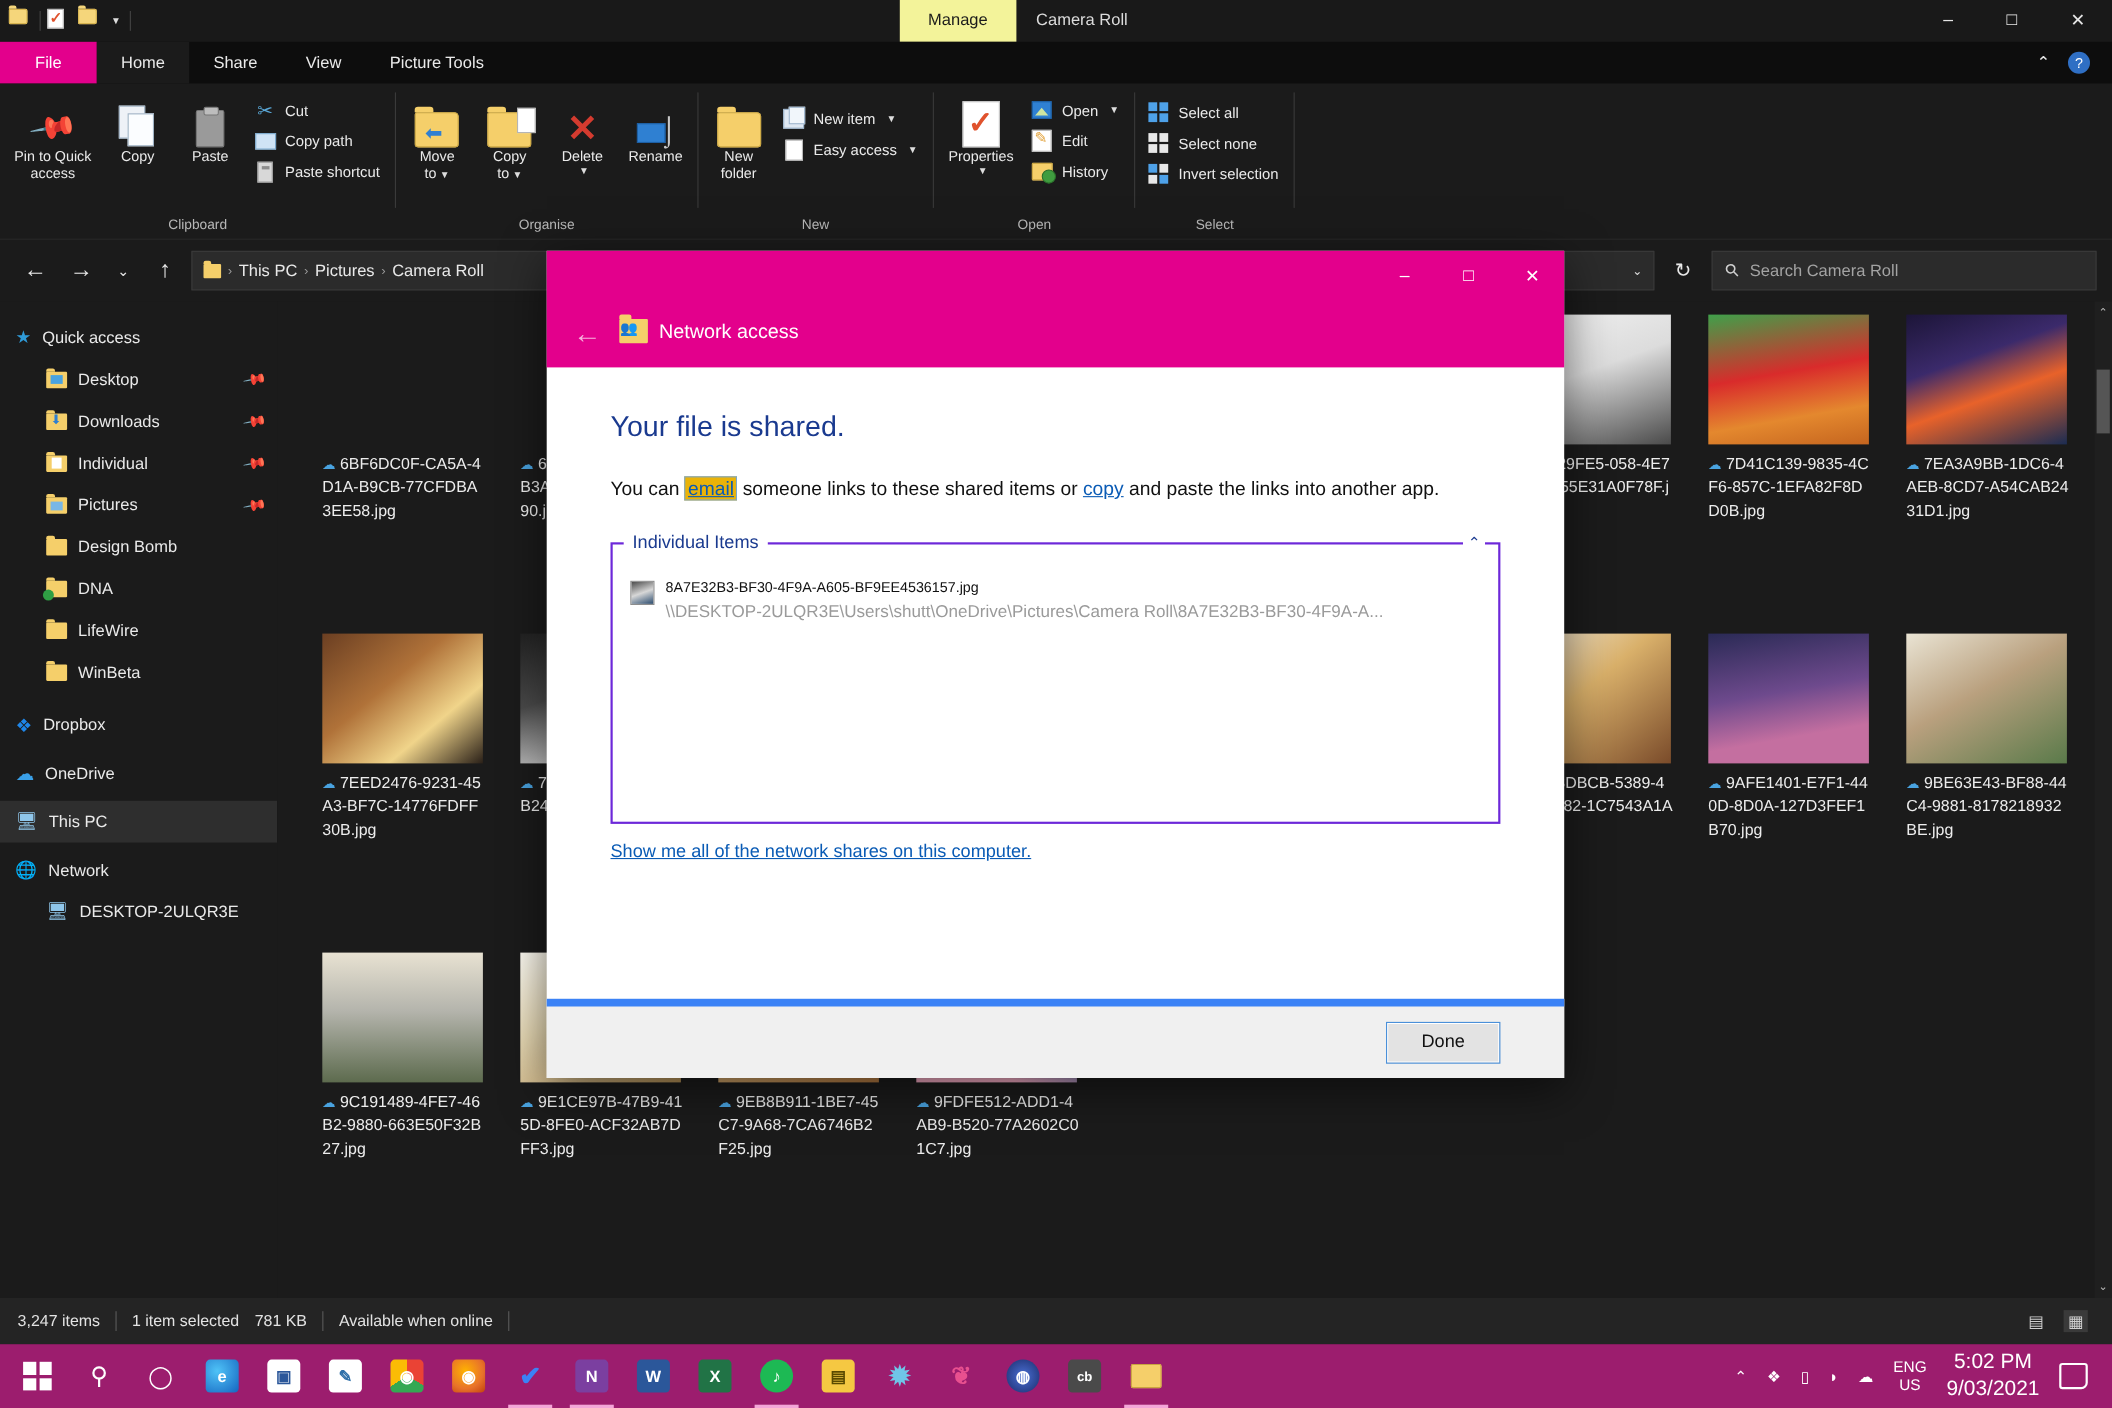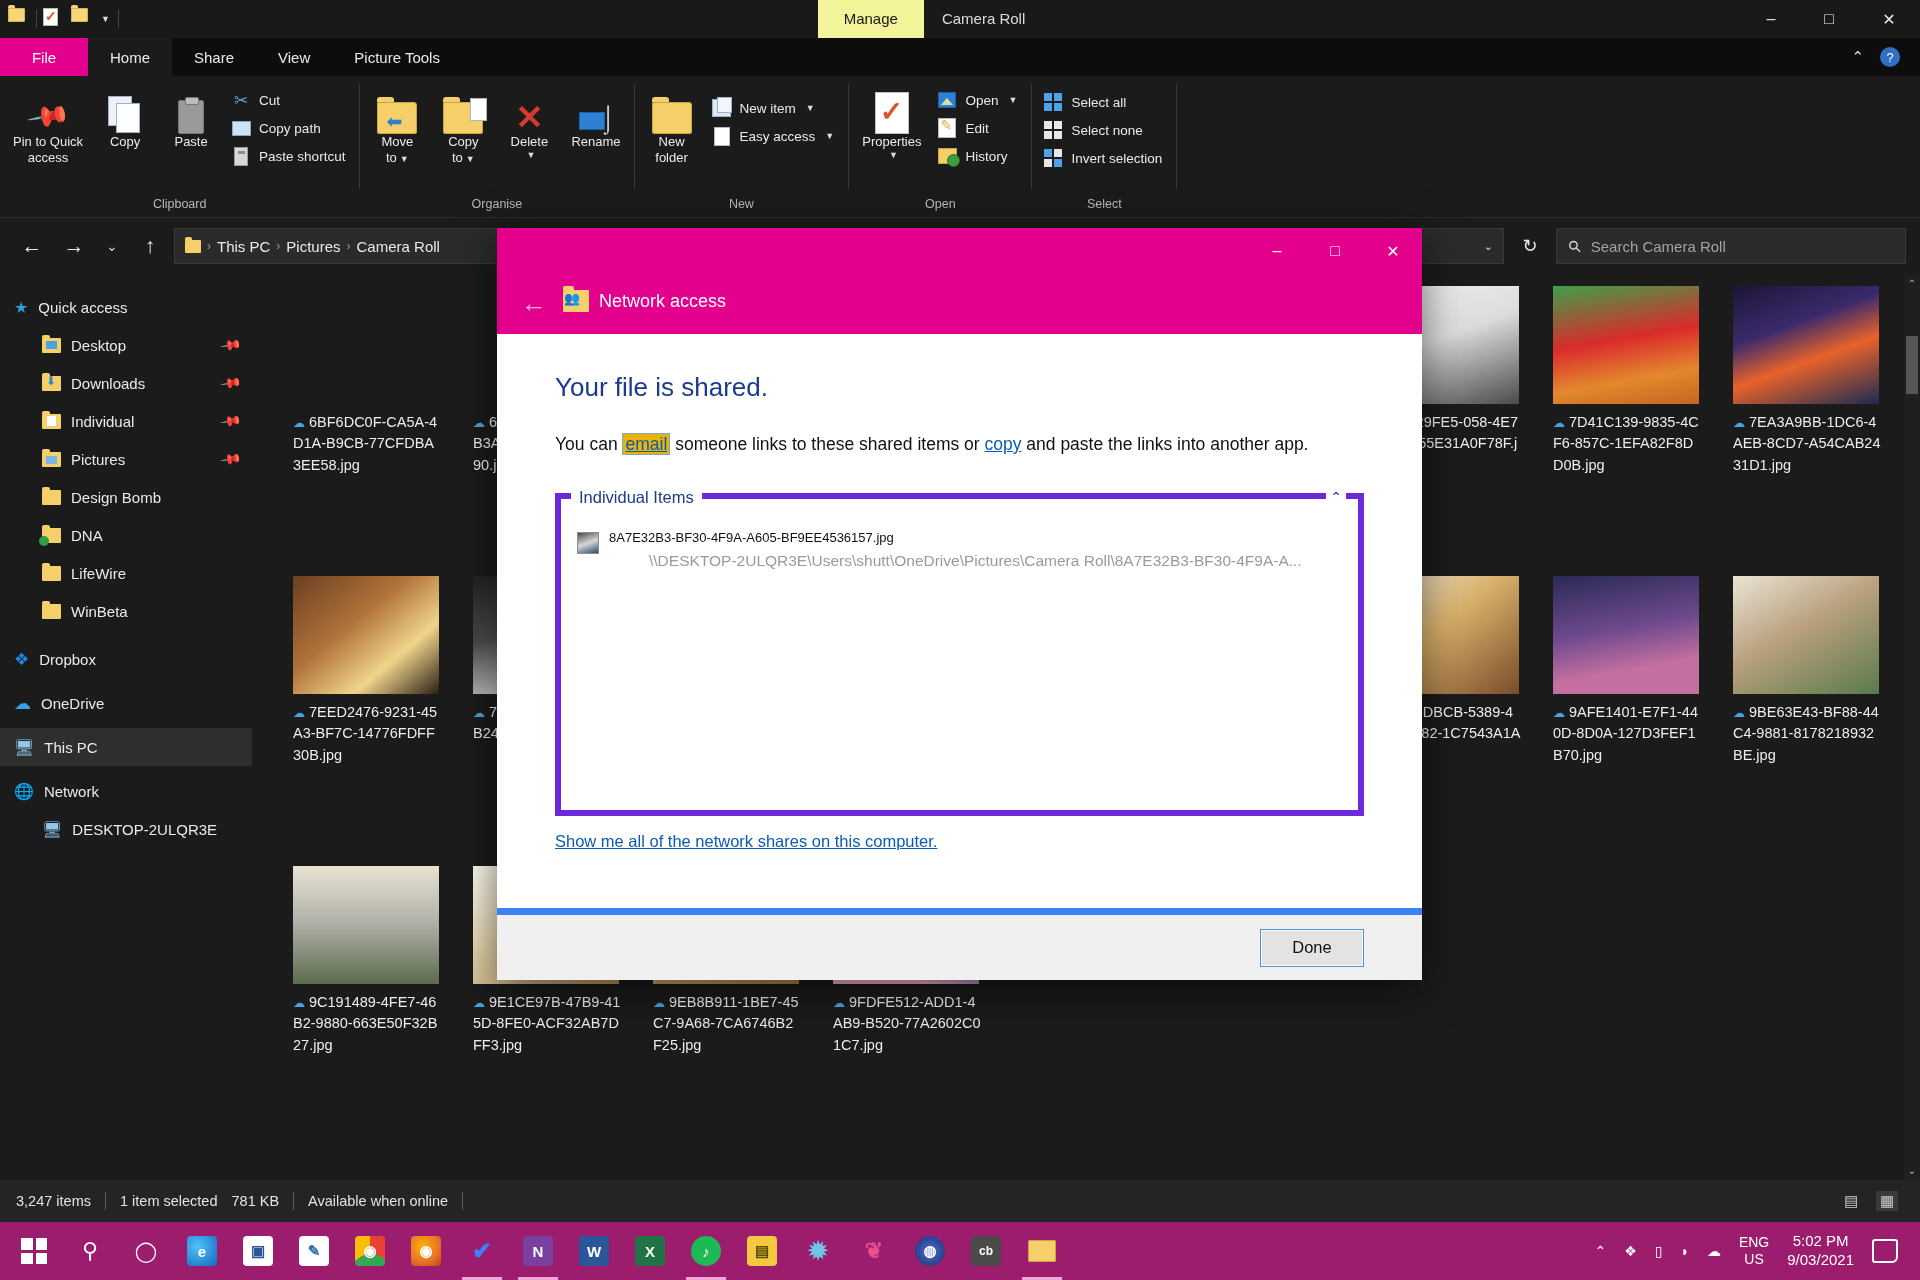--- a/index.html
+++ b/index.html
@@ -248,21 +248,21 @@
     position:absolute; left:0; top:1222px; width:1920px; height:58px;
     background:#9c1d6e; display:flex; align-items:center; padding:0 6px;
   }
   .tb-item { width:56px; height:58px; display:flex; align-items:center; justify-content:center; position:relative; }
   .tb-item.active:after { content:""; position:absolute; left:8px; bottom:0; width:40px; height:3px; background:#f3a6d8; }
   .tb-glyph { width:30px; height:30px; border-radius:4px; display:flex; align-items:center; justify-content:center;
               font-size:15px; font-weight:bold; color:#fff; }
   .win-logo { width:26px; height:26px; display:grid; grid-template-columns:1fr 1fr; grid-template-rows:1fr 1fr; gap:3px; }
   .win-logo i { background:#fff; display:block; }
   .tray { margin-left:auto; display:flex; align-items:center; gap:18px; padding-right:16px; color:#fff; font-size:14px;}
-  .clock { text-align:center; line-height:1.25; font-size:15px; color:#fff; }
+  .clock { text-align:center; line-height:1.25; font-size:19px; color:#fff; }
   .langbox { text-align:center; line-height:1.25; font-size:14px; color:#fff; }
   .notif { width:26px; height:24px; border:2px solid #fff; border-radius:3px 3px 6px 3px; }
 
   
   .dialog {
     position:absolute; left:497px; top:228px; width:925px; height:752px;
     background:#fff; box-shadow:0 10px 40px rgba(0,0,0,.55);
   }
   .dlg-title {
     height:106px; background:#e3008c; position:relative;
@@ -280,36 +280,36 @@
   .dlg-ic:after{content:"👥";position:absolute;left:1px;top:1px;font-size:13px;}
   .dlg-head-text {
     position:absolute; left:102px; top:62px; color:#fff; font-size:18px; line-height:22px;
   }
   .dlg-body { padding:38px 58px 0 58px; }
   .dlg-h1 { color:#1a3a8f; font-size:26px; margin-bottom:28px; }
   .dlg-p { color:#111; font-size:17.5px; line-height:1.5; margin-bottom:36px; }
   .dlg-p a { color:#0a5bb5; text-decoration:underline; }
   .dlg-p .boxed { border:1px solid #7aa8cd; background:#eab308; padding:0 2px; text-decoration:underline; color:#0a5bb5;}
   .group {
-    border:6px solid #6d28d9; position:relative; height:323px; margin-bottom:6px;
+    border:2px solid #6d28d9; position:relative; height:256px; margin-bottom:6px;
   }
   .group-legend {
     position:absolute; left:10px; top:-11px; background:#fff; padding:0 8px;
     color:#1a3a8f; font-size:16.5px;
   }
   .group-caret { position:absolute; right:12px; top:-10px; background:#fff; padding:0 4px; color:#1a3a8f; font-size:14px; }
   .group-inner { padding:30px 16px 0 16px; }
   .item-row { display:flex; gap:10px; align-items:flex-start; }
   .item-ic {
     width:22px; height:22px; flex:0 0 auto; margin-top:3px;
     background:linear-gradient(160deg,#4b4b4b,#d7d7d7 50%,#2a4b6e);
     border:1px solid #8d8d8d;
   }
   .item-name { color:#111; font-size:13px; line-height:1.35; }
-  .item-path { color:#9a9a9a; font-size:15.5px; line-height:1.5; margin-top:2px;margin-left:40px; }
+  .item-path { color:#9a9a9a; font-size:15.5px; line-height:1.5; margin-top:2px; }
   .dlg-link { color:#0a5bb5; font-size:16.5px; text-decoration:underline; display:inline-block; margin-top:10px;}
   .dlg-footer {
     position:absolute; left:0; bottom:0; width:925px; height:72px; background:#f0f0f0;
     border-top:7px solid #3b82f6; display:flex; align-items:center; justify-content:flex-end; padding-right:58px;
   }
   .btn-done {
     min-width:104px; height:38px; background:#e3e3e3; border:1px solid #4a90d9;
     box-shadow:0 0 0 1px #fff inset; color:#111; font-size:16.5px;
     display:flex; align-items:center; justify-content:center;
   }

